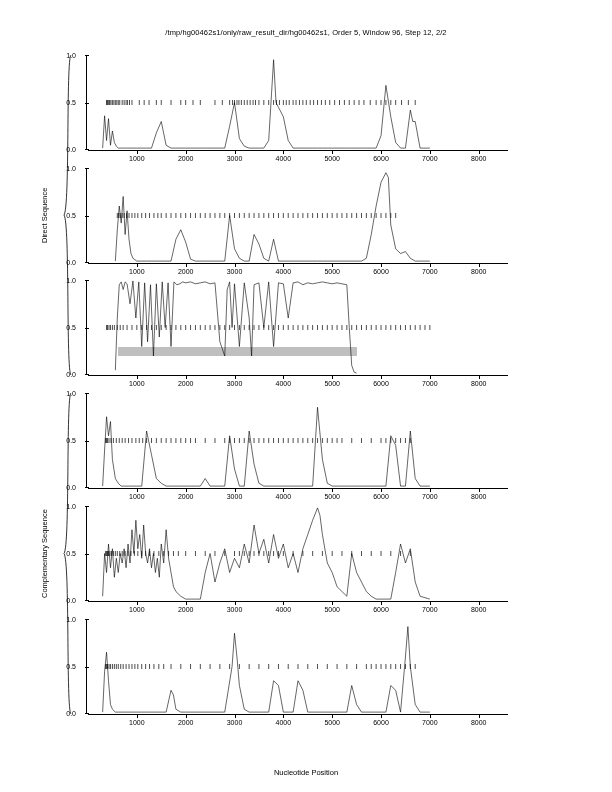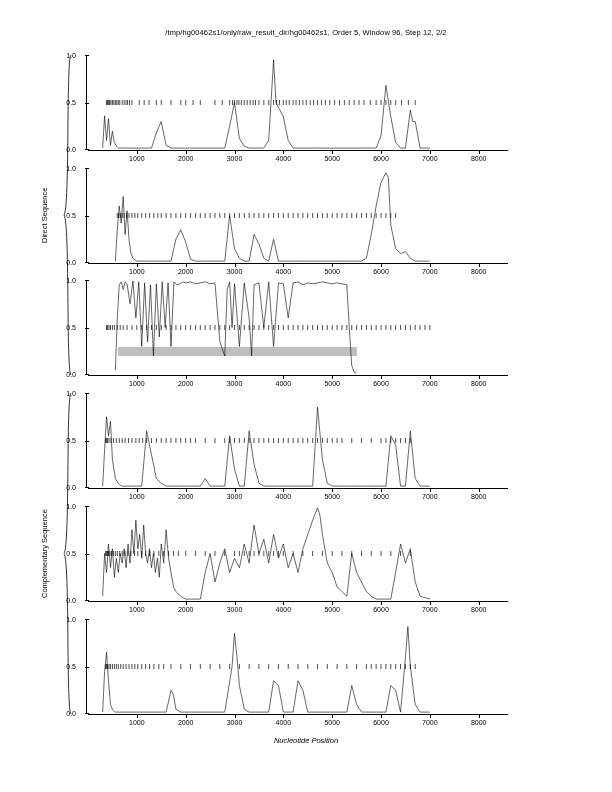--- a/index.html
+++ b/index.html
@@ -748,15 +748,15 @@
       </div>
       <div class="group-label" style="left: 40px; top: 55px; height: 320px;">Direct Sequence</div>
       <div class="brace" style="top: 393px; height: 321px;">
         <svg viewBox="0 0 10 321" preserveAspectRatio="none">
           <path d="M9 0 C4 4 8 152.5 2 160.5 C8 168.5 4 317 9 321" fill="none" stroke="#000" stroke-width="0.8"></path>
         </svg>
       </div>
       <div class="group-label" style="left: 40px; top: 393px; height: 321px;">Complementary Sequence</div>
     </div>
 
-  <div class="xaxis-title" id="xaxis-title" style="top: 736px; font-style: italic;">Nucleotide Position</div>
+  <div class="xaxis-title" id="xaxis-title" style="top: 768px;">Nucleotide Position</div>
 
 </div>
 
 </body></html>

